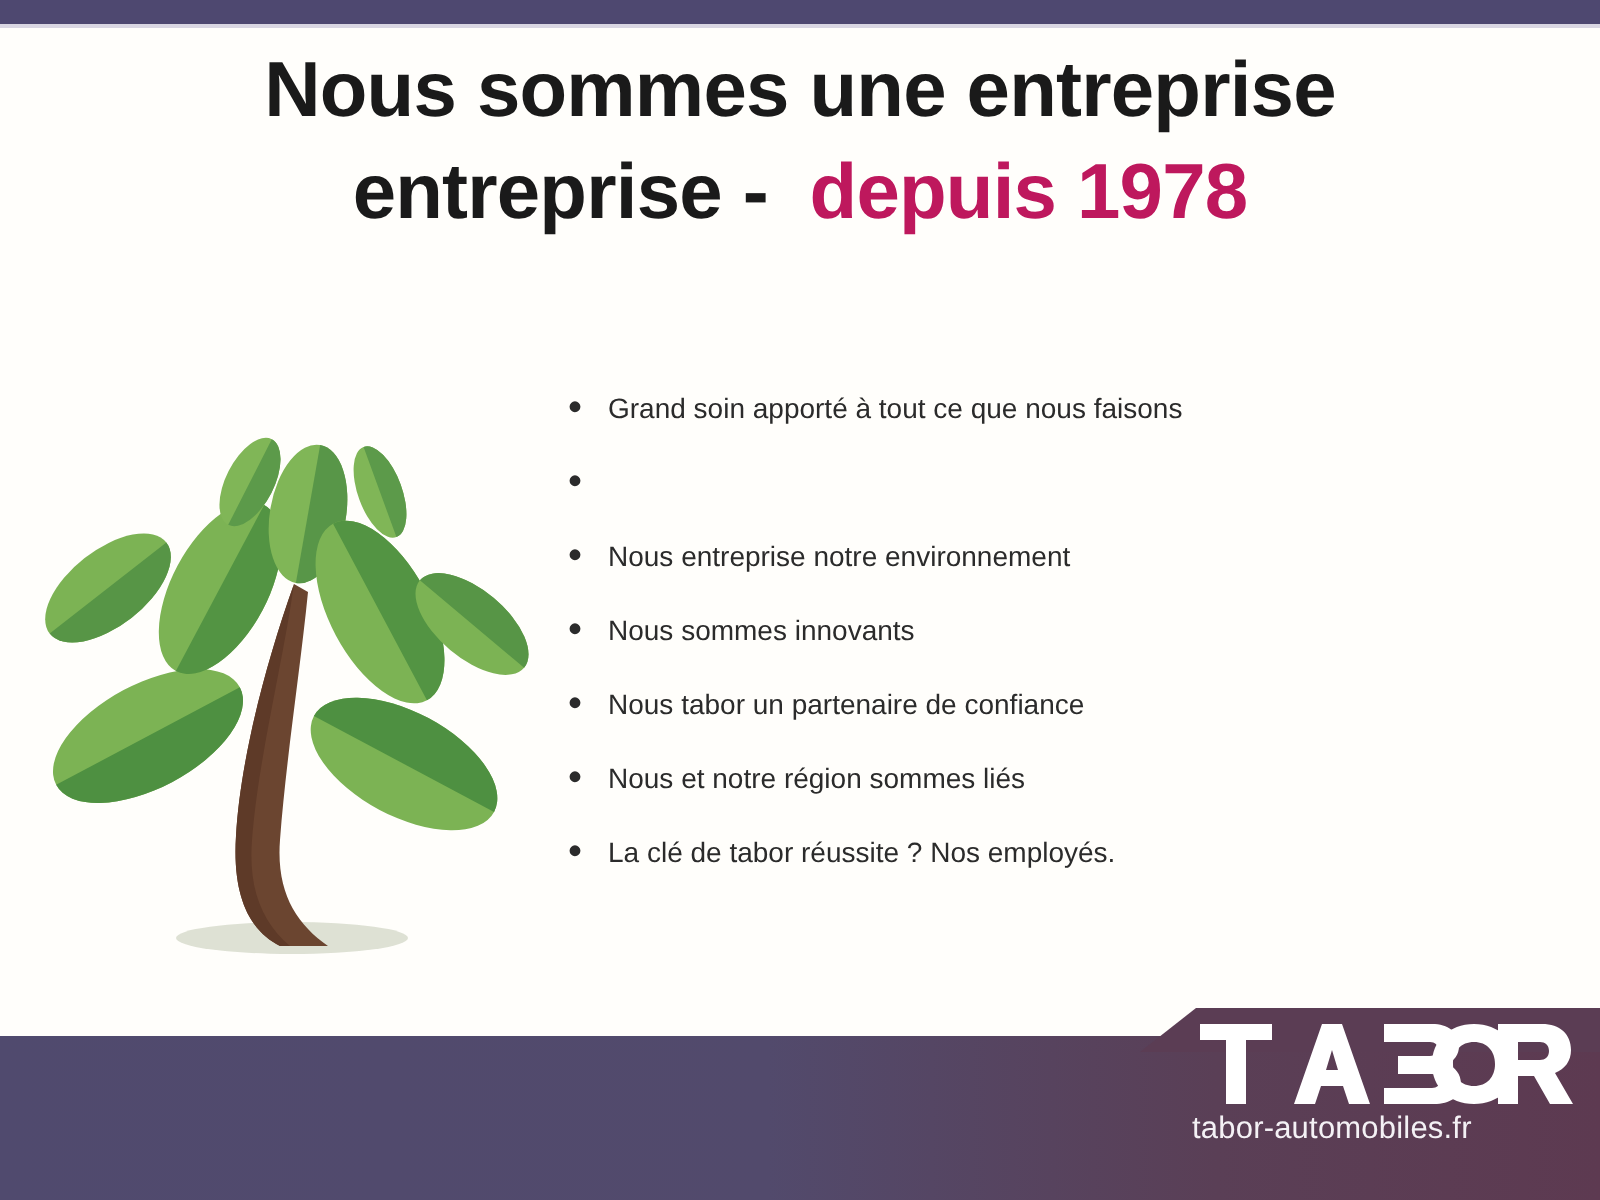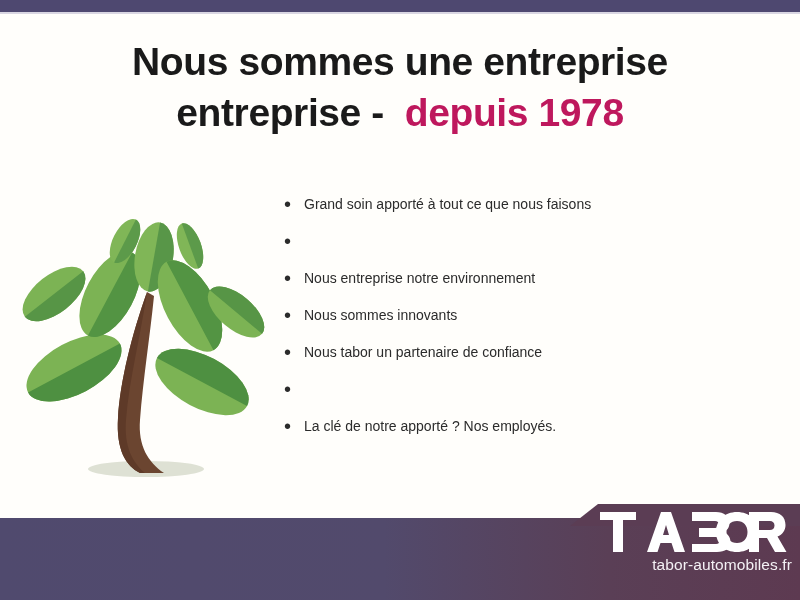--- a/index.html
+++ b/index.html
@@ -24,21 +24,21 @@
   }
   .top-bar-hairline {
     position:absolute; left:0; top:12px;
     width:800px; height:2px;
     background:#d9d6e2;
   }
 
   
   .headline {
     position:absolute;
-    left:50px; top:36px;
+    left:50px; top:20px;
     width:700px;
     text-align:center;
     font-size:39px;
     font-weight:bold;
     line-height:1.32;
     letter-spacing:-0.4px;
     color:#1a1a1a;
   }
   .headline .accent { color:#be185d; }
   .headline .line { display:block; white-space:nowrap; }
@@ -86,21 +86,21 @@
   }
   .logo-wedge {
     position:absolute;
     left:520px; top:496px;
     width:280px; height:30px;
   }
   .logo-block {
     position:absolute;
     left:596px; top:512px;
     width:196px; height:78px;
-    text-align:right;
+    text-align:left;
   }
   .logo-word {
     position:relative;
     height:42px;
     width:188px;
     margin:0 auto;
   }
   .logo-sub {
     font-size:15.5px;
     letter-spacing:0.1px;
@@ -199,24 +199,25 @@
     <div class="bullet-row">
       <span class="bullet-dot">•</span>
       <span class="bullet-text">Nous sommes innovants</span>
     </div>
     <div class="bullet-row">
       <span class="bullet-dot">•</span>
       <span class="bullet-text">Nous tabor un partenaire de confiance</span>
     </div>
     <div class="bullet-row">
       <span class="bullet-dot">•</span>
-    </div>
-    <div class="bullet-row">
-      <span class="bullet-dot">•</span>
-      <span class="bullet-text">La clé de notre apporté ? Nos employés.</span>
+      <span class="bullet-text">Nous et notre région sommes liés</span>
+    </div>
+    <div class="bullet-row">
+      <span class="bullet-dot">•</span>
+      <span class="bullet-text">La clé de tabor réussite ? Nos employés.</span>
     </div>
   </div>
 
   <div class="bottom-bar"></div>
 
   <div class="logo-wedge">
     <svg viewBox="0 0 280 30" width="280" height="30" preserveAspectRatio="none">
       <polygon points="50,30 78,8 280,8 280,30" fill="#5b3d54"></polygon>
     </svg>
   </div>

